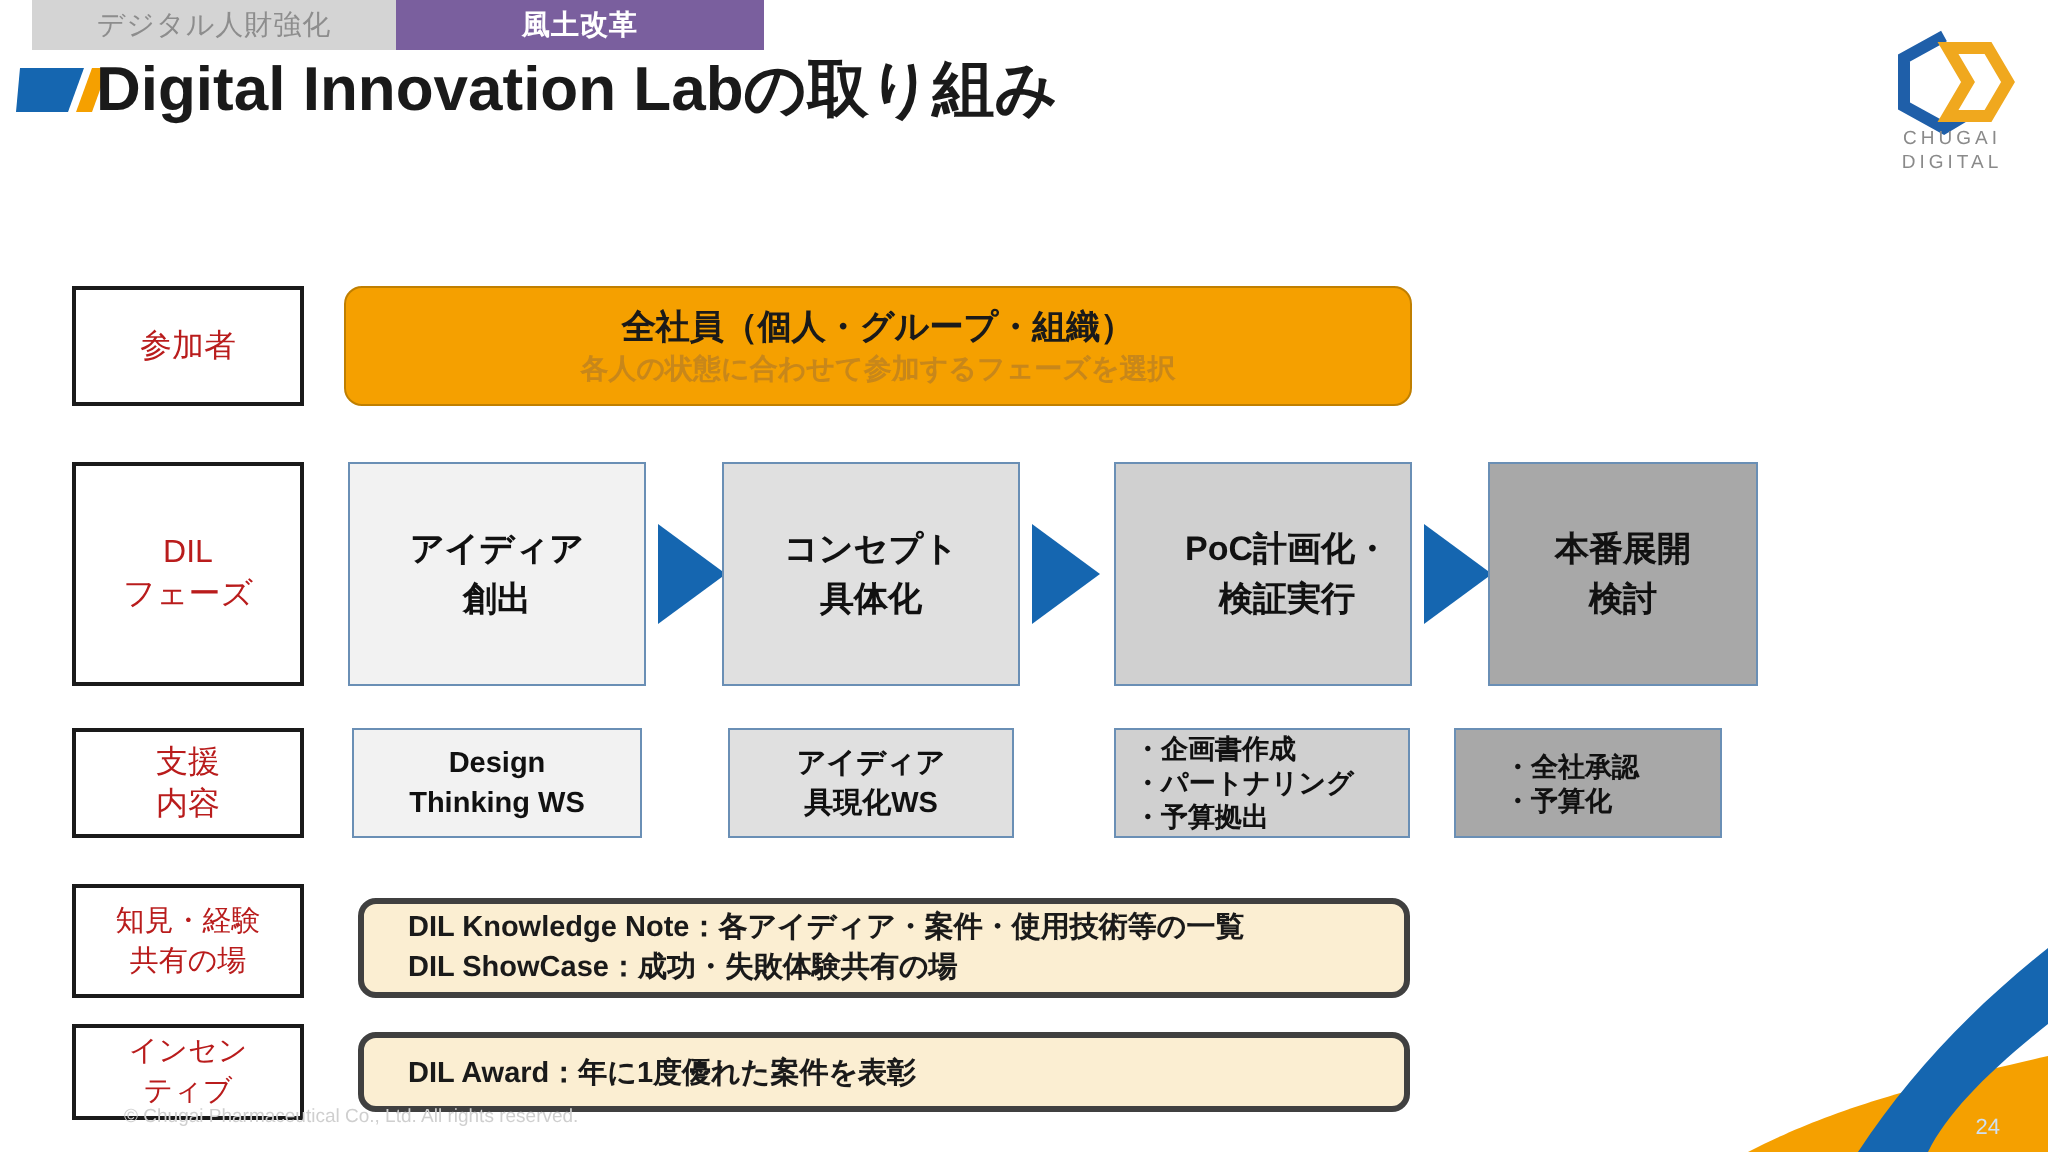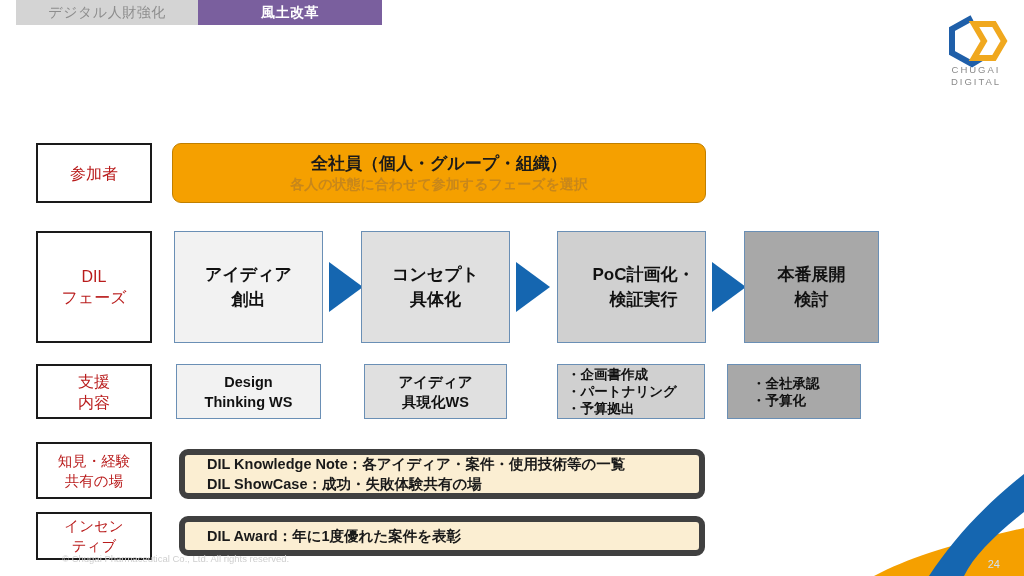--- a/index.html
+++ b/index.html
@@ -93,21 +93,21 @@
     border:1px solid #6a8fb5;box-sizing:border-box;
     display:flex;align-items:center;justify-content:center;
     text-align:center;font-size:14.5px;font-weight:bold;color:#111;
     line-height:20px;
   }
   .support.list{justify-content:flex-start;text-align:left;padding-left:9px;font-size:13.5px;line-height:17px;}
 
   
   .cream{
     position:absolute;left:179px;
-    background:#fbeed2;border:6px solid #404040;border-radius:9px;
+    background:#fbeed2;border:3px solid #404040;border-radius:9px;
     box-sizing:border-box;display:flex;align-items:center;
     padding-left:22px;color:#1a1a1a;font-weight:bold;
   }
   .cream-k{top:449px;width:526px;height:50px;font-size:14.5px;line-height:20px;}
   .cream-a{top:516px;width:526px;height:40px;font-size:14.5px;}
 
   
   .copyright{
     position:absolute;left:62px;top:553px;
     font-size:9.5px;color:#cfcfcf;white-space:nowrap;
@@ -126,20 +126,27 @@
   <div class="tabs">
     <div class="tab tab-inactive">
       <span>デジタル人財強化</span>
     </div>
     <div class="tab-gap"></div>
     <div class="tab tab-active">
       <span>風土改革</span>
     </div>
   </div>
 
+  <div class="title-row">
+    <svg class="slash" viewBox="0 0 46 26">
+      <polygon points="2,2 34,2 26,24 0,24" fill="#1566b0"></polygon>
+      <polygon points="38,2 46,2 38,24 30,24" fill="#f5a000"></polygon>
+    </svg>
+    <div class="page-title">Digital Innovation Labの取り組み</div>
+  </div>
 
 
   <svg class="logo" viewBox="0 0 76 84">
     <path d="M34 10 L14 21 L14 45 L34 56 L44 50" fill="none" stroke="#1f5fa9" stroke-width="6" stroke-linecap="butt"></path>
     <path d="M36 16 L56 16 L66 33 L56 50 L36 50 L46 33 Z" fill="none" stroke="#f0a81e" stroke-width="6"></path>
   </svg>
   <div class="logo-text">
     <div>CHUGAI</div>
     <div>DIGITAL</div>
   </div>

